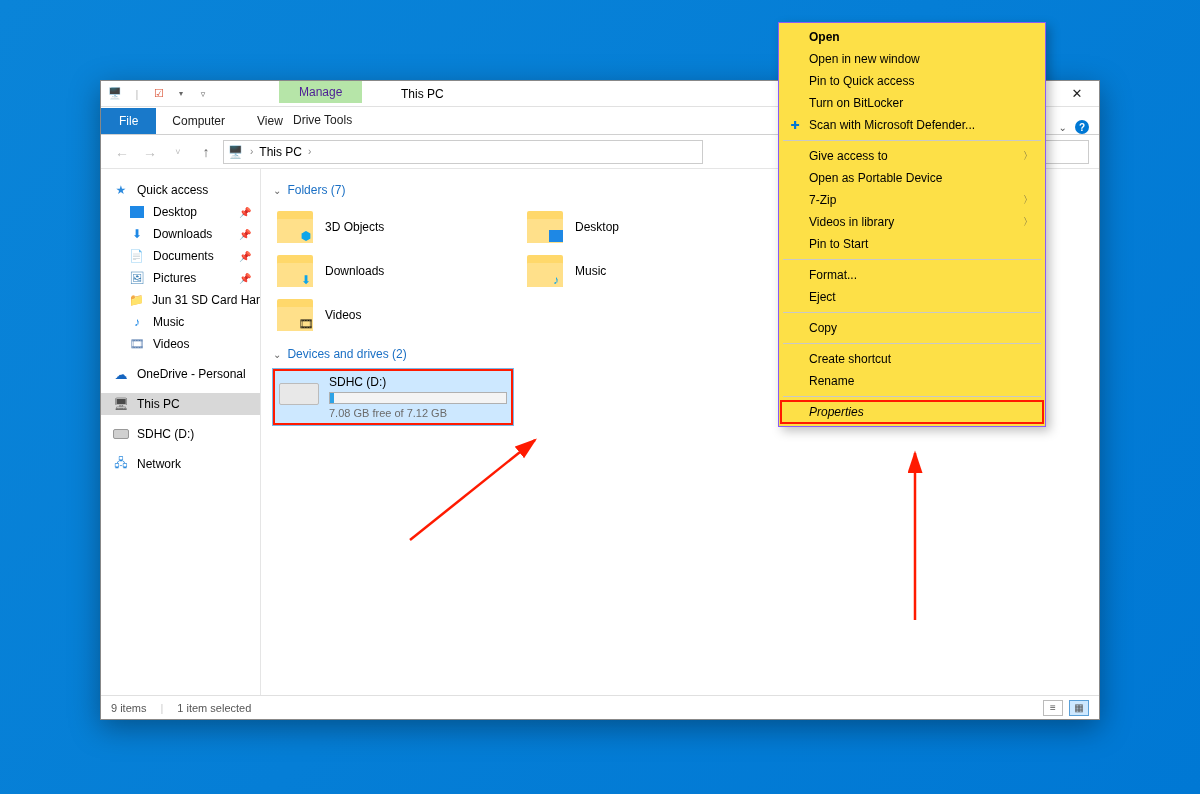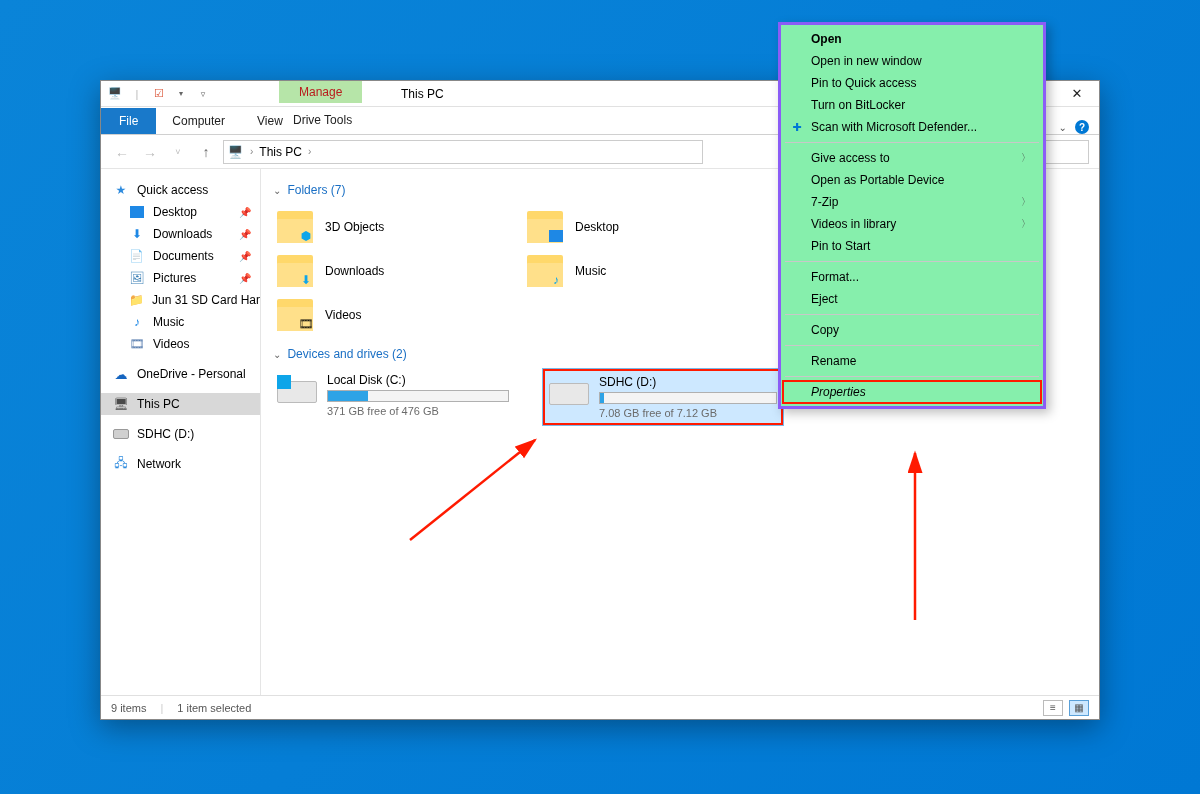--- a/index.html
+++ b/index.html
@@ -23,21 +23,21 @@
 
 .titlebar { height: 26px; display:flex; align-items:center; border-bottom:1px solid #e1e1e1; }
 .titlebar .qat { display:flex; align-items:center; gap:6px; padding-left:6px; }
 .qat-icon { width:16px; height:16px; display:flex; align-items:center; justify-content:center; font-size:11px; }
 .titlebar .title-area { flex:1; display:flex; align-items:center; padding-left:190px; min-width:0;}
 .titlebar .close { width:44px; height:26px; display:flex;align-items:center;justify-content:center;font-size:13px;color:#222; cursor:pointer;}
 
 .ribbon { height:28px; display:flex; align-items:flex-end; border-bottom:1px solid #d0d0d0; position:relative;}
 .ribbon .file-tab { background:#1979ca; color:#fff; padding:6px 18px; font-size:12px; }
 .ribbon .tab { padding:6px 16px; font-size:12px; color:#222; }
-.ribbon .manage { position:absolute; left:178px; top:-26px; background:#b6e5a8; color:#b91c1c; padding:4px 20px; font-size:12px; }
+.ribbon .manage { position:absolute; left:178px; top:-26px; background:#b6e5a8; color:#4c1d95; padding:4px 20px; font-size:12px; }
 .ribbon .drivetools { position:absolute; left:178px; top:0; padding:6px 14px; font-size:12px; color:#222;}
 .ribbon .right { margin-left:auto; display:flex; align-items:center; gap:8px; padding-right:10px;}
 .chevdown{color:#555;font-size:10px;}
 .help{width:14px;height:14px;border-radius:50%;background:#0078d4;color:#fff;display:flex;align-items:center;justify-content:center;font-size:10px;font-weight:bold;}
 
 .addrbar { height:34px; display:flex; align-items:center; gap:6px; padding:0 10px; border-bottom:1px solid #e5e5e5;}
 .navbtn { width:22px;height:22px;display:flex;align-items:center;justify-content:center;color:#666;font-size:14px;}
 .navbtn.disabled{color:#bbb;}
 .breadcrumb { flex:0 0 480px; height:24px; border:1px solid #ccc; display:flex; align-items:center; padding:0 4px; gap:4px;}
 .breadcrumb .pc-glyph{width:16px;height:16px;display:flex;align-items:center;justify-content:center;}
@@ -80,22 +80,22 @@
 
 .statusbar{height:24px;border-top:1px solid #e0e0e0;display:flex;align-items:center;padding:0 10px;font-size:11px;color:#555;gap:14px;}
 .statusbar .right{margin-left:auto;display:flex;gap:6px;}
 .view-toggle{width:20px;height:16px;border:1px solid #bbb;display:flex;align-items:center;justify-content:center;font-size:10px;}
 .view-toggle.active{background:#cde8ff;border-color:#5aa0d8;}
 
 .ctxmenu{
   position:absolute;
   left:778px; top:22px;
   width:268px;
-  background:#86efac;
-  border:3px solid #8b5cf6;
+  background:#fde047;
+  border:1px solid #8b5cf6;
   box-shadow:4px 4px 10px rgba(0,0,0,0.25);
   padding:3px 2px;
   z-index:50;
 }
 .ctx-item{display:flex;align-items:center;padding:4px 20px 4px 28px;font-size:12px;position:relative;white-space:nowrap;}
 .ctx-item.bold{font-weight:600;}
 .ctx-item .sub{position:absolute;right:10px;font-size:10px;color:#444;}
 .ctx-item .lefticon{position:absolute;left:6px;width:16px;height:16px;display:flex;align-items:center;justify-content:center;font-size:11px;}
 .ctx-sep{height:1px;background:#c8c8c8;margin:4px 2px;}
 .ctx-item.highlight{outline:2px solid #ff1a00;outline-offset:-1px;font-style:italic;}
@@ -277,33 +277,20 @@
             <span>Music</span>
           </div>
         </div>
       </div>
 
       <div class="group-hdr" style="margin-top:10px;">
         <span class="chev">⌄</span>
         <span>Devices and drives (2)</span>
       </div>
       <div class="drive-row">
-        <div class="drive-item">
-          <div class="drive-ico">
-              <div class="winbadge"></div>
-              <div class="body"></div>
-            </div>
-          <div class="drive-meta">
-            <div class="drive-name">Local Disk (C:)</div>
-            <div class="drive-bar">
-                <div class="fill" id="fill-local" style="width: 22%;"></div>
-              </div>
-            <div class="drive-free">371 GB free of 476 GB</div>
-          </div>
-        </div>
         <div class="drive-item selected highlight-box">
           <div class="drive-ico">
               <div class="body"></div>
             </div>
           <div class="drive-meta">
             <div class="drive-name">SDHC (D:)</div>
             <div class="drive-bar">
                 <div class="fill" id="fill-sdhc" style="width: 2%;"></div>
               </div>
             <div class="drive-free">7.08 GB free of 7.12 GB</div>
@@ -365,20 +352,23 @@
       <span>Format...</span>
     </div>
   <div class="ctx-item">
       <span>Eject</span>
     </div>
   <div class="ctx-sep"></div>
   <div class="ctx-item">
       <span>Copy</span>
     </div>
   <div class="ctx-sep"></div>
+  <div class="ctx-item">
+      <span>Create shortcut</span>
+    </div>
   <div class="ctx-item">
       <span>Rename</span>
     </div>
   <div class="ctx-sep"></div>
   <div class="ctx-item highlight">
       <span>Properties</span>
     </div>
 </div>
 
 <div class="arrow" style="left:400px;top:430px;">

